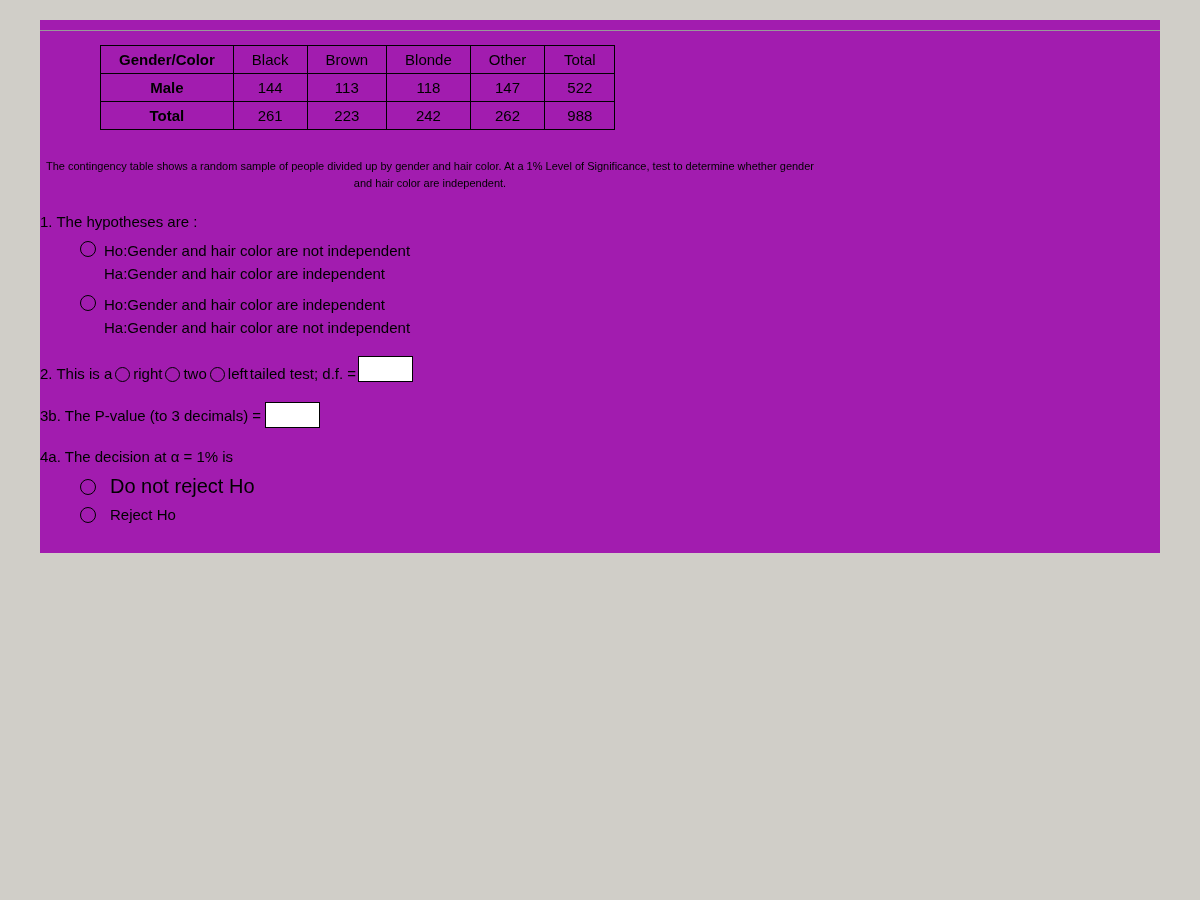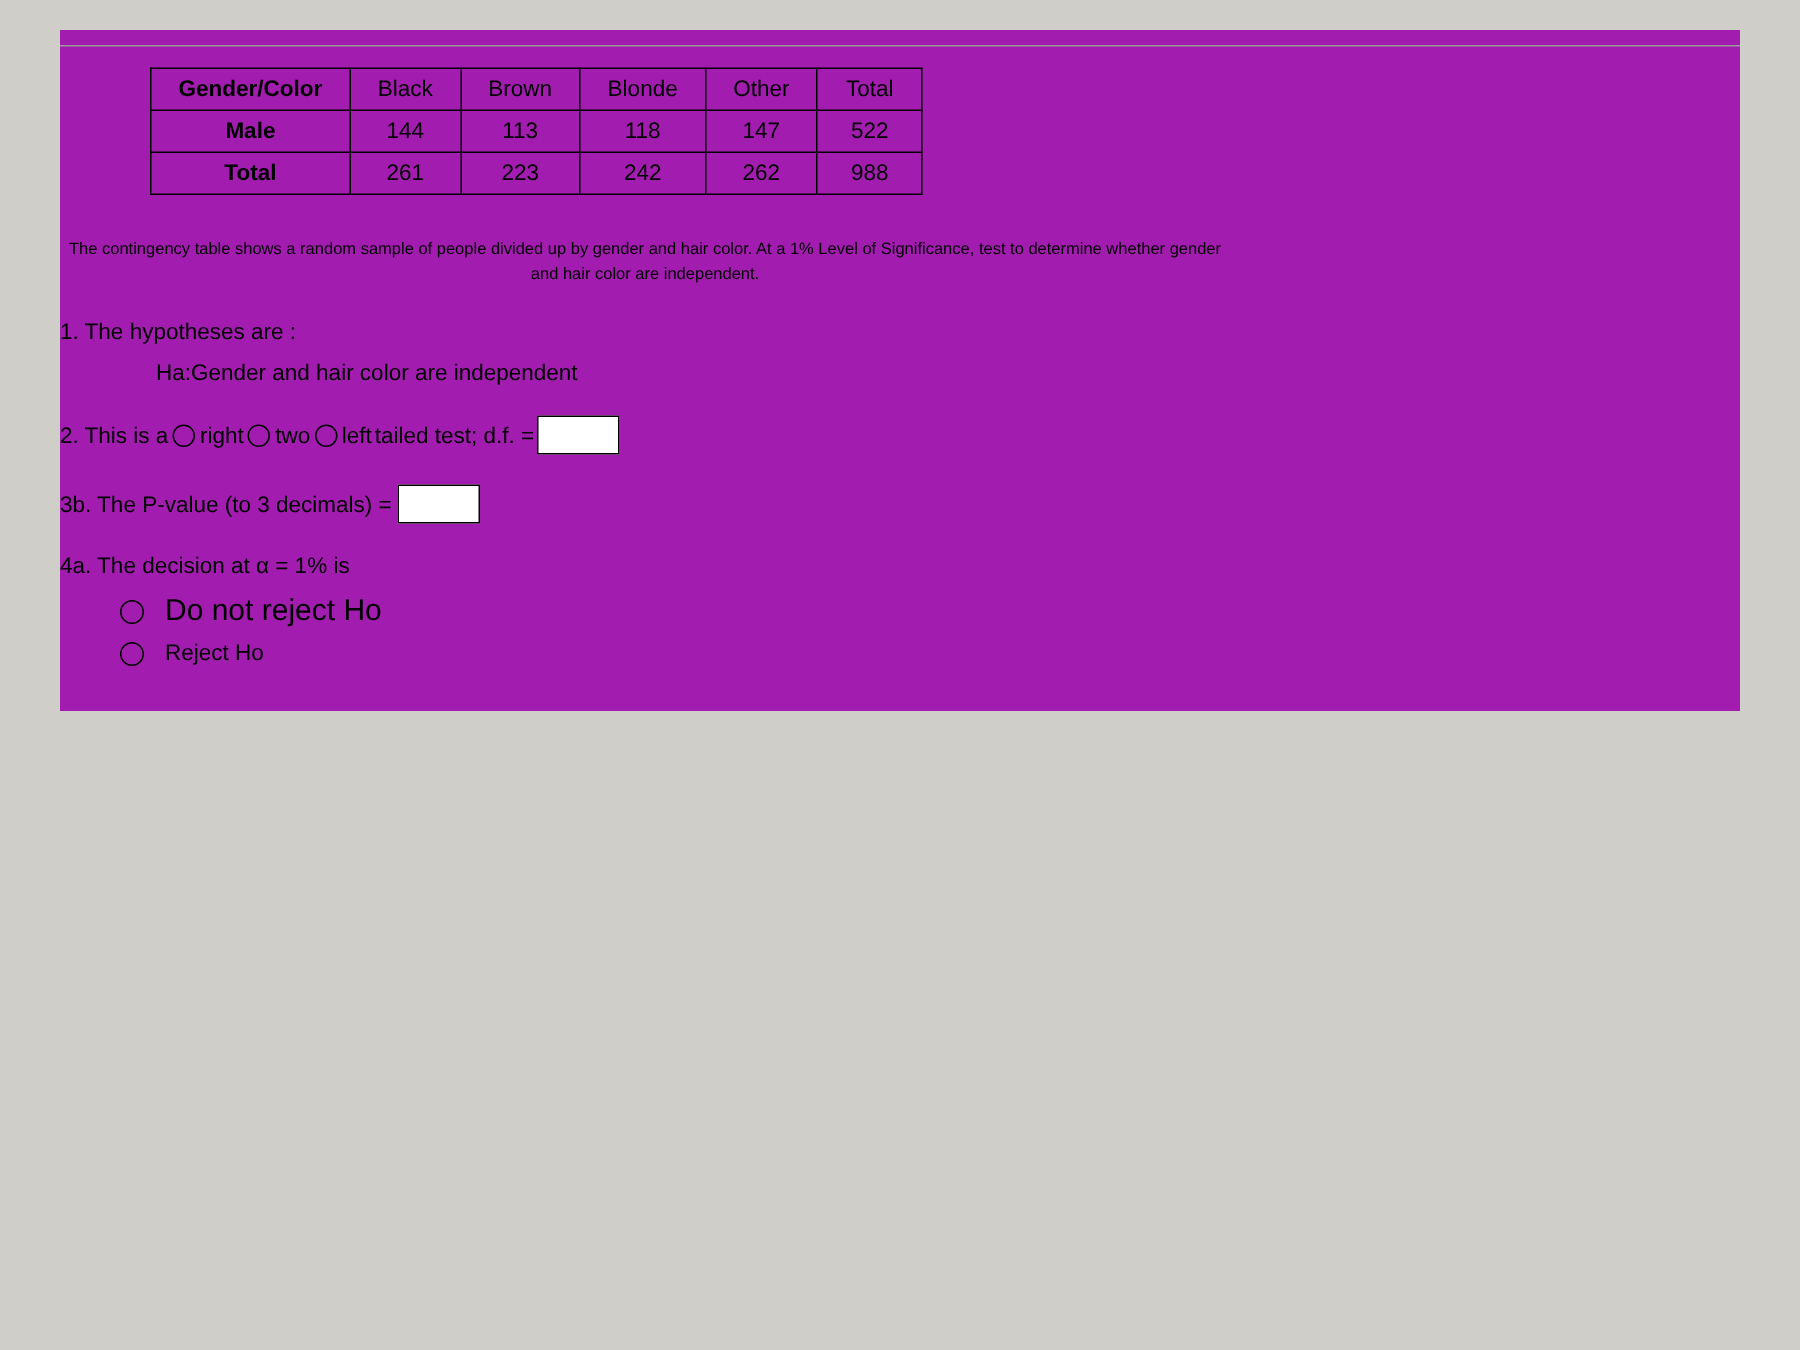--- a/index.html
+++ b/index.html
@@ -105,21 +105,21 @@
       margin-bottom: 4px;
     }
 
     .sub-option-text {
       font-size: 15px;
     }
 
     
     .q2-row {
       display: flex;
-      align-items: center;
+      align-items: flex-end;
       flex-wrap: wrap;
       gap: 2px;
       font-size: 15px;
       margin-bottom: 20px;
     }
 
     .q2-row .radio-inline {
       width: 15px;
       height: 15px;
       border-radius: 50%;
@@ -213,25 +213,38 @@
       </tbody>
     </table>
   </div>
 
   <p class="description">The contingency table shows a random sample of people divided up by gender and hair color. At a 1% Level of Significance, test to determine whether gender and hair color are independent.</p>
 
   <div class="section">
     <div class="section-title">1. The hypotheses are :</div>
 
     <div class="option-group">
+      <div class="option-row">
+        <span class="radio-circle"></span>
+        <span class="option-text">Ho:Gender and hair color are not independent</span>
+      </div>
       <div class="sub-option">
         <span class="sub-option-text">Ha:Gender and hair color are independent</span>
       </div>
     </div>
 
+    <div class="option-group">
+      <div class="option-row">
+        <span class="radio-circle"></span>
+        <span class="option-text">Ho:Gender and hair color are independent</span>
+      </div>
+      <div class="sub-option">
+        <span class="sub-option-text">Ha:Gender and hair color are not independent</span>
+      </div>
+    </div>
   </div>
 
   <div class="section q2-row">
     <span>2. This is a</span>
     <span class="radio-inline" style="width:15px;height:15px;border-radius:50%;border:1.5px solid #000;display:inline-block;margin:0 1px;"></span>
     <span>right</span>
     <span class="radio-inline" style="width:15px;height:15px;border-radius:50%;border:1.5px solid #000;display:inline-block;margin:0 1px;"></span>
     <span>two</span>
     <span class="radio-inline" style="width:15px;height:15px;border-radius:50%;border:1.5px solid #000;display:inline-block;margin:0 1px;"></span>
     <span>left</span>

